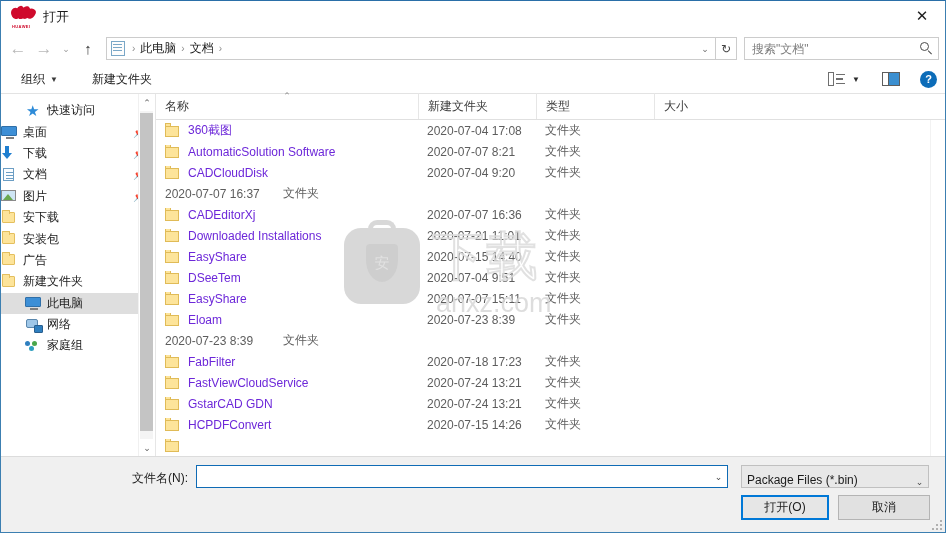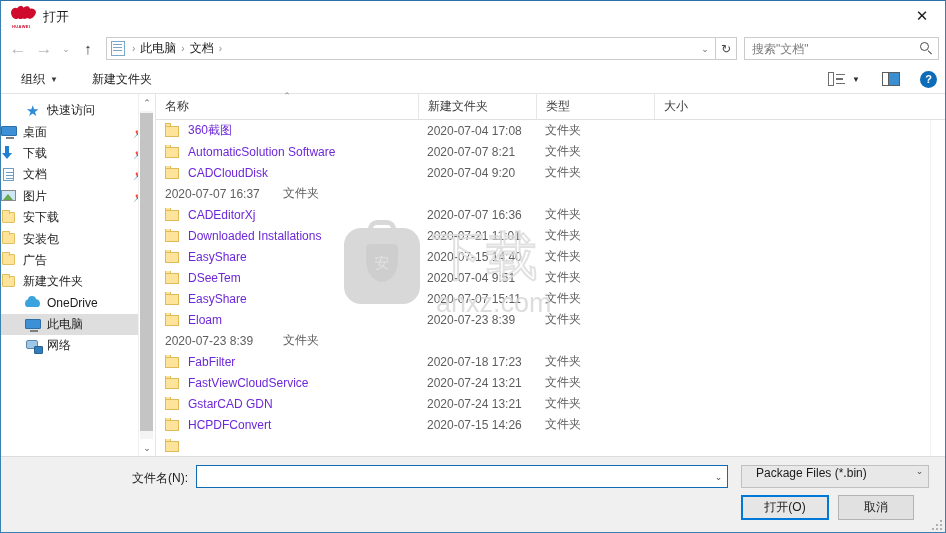--- a/index.html
+++ b/index.html
@@ -612,22 +612,22 @@
     color: #4a4a4a;
     cursor: pointer;
   }
   .filter-combo {
     position: absolute;
     left: 740px; top: 464px;
     width: 188px; height: 23px;
     border: 1px solid #c0c0c0;
     background: #e8e8e8;
     display: flex;
-    align-items: flex-start;
-    padding-left: 14px;
+    align-items: flex-end;
+    padding-left: 5px;
     font-size: 12px;
     color: #1b1b1b;
     cursor: pointer;
   }
   .filter-combo .fc-text { flex: 1 1 auto; white-space: nowrap; overflow: hidden; }
   .btn {
     position: absolute;
     height: 25px;
     background: #e1e1e1;
     border: 1px solid #b4b4b4;
@@ -638,21 +638,21 @@
     cursor: pointer;
   }
   .btn-open {
     left: 740px; top: 494px;
     width: 88px;
     border: 2px solid #0078d7;
     background: #e6e6e6;
   }
   .btn-cancel {
     left: 837px; top: 494px;
-    width: 76px;
+    width: 92px;
   }
   .resize-grip {
     position: absolute;
     right: 3px; bottom: 2px;
     width: 12px; height: 12px;
   }
   .resize-grip i {
     position: absolute;
     width: 2px; height: 2px;
     background: #b0b0b0;
@@ -785,37 +785,41 @@
               <span class="ic-folder"></span>
             </span>
             <span class="nav-label">广告</span>
           </div>
           <div class="nav-row indent1">
             <span class="nav-ico">
               <span class="ic-folder"></span>
             </span>
             <span class="nav-label">新建文件夹</span>
           </div>
-          <div class="nav-row indent0">
-            <span class="nav-ico">
-              <span class="ic-cloud"></span>
-            </span>
-            <span class="nav-label">OneDrive</span>
-          </div>
           <div class="nav-row indent0 selected">
             <span class="nav-ico">
               <span class="ic-monitor"></span>
             </span>
             <span class="nav-label">此电脑</span>
           </div>
           <div class="nav-row indent0">
             <span class="nav-ico">
               <span class="ic-net"></span>
             </span>
             <span class="nav-label">网络</span>
+          </div>
+          <div class="nav-row indent0">
+            <span class="nav-ico">
+              <span class="ic-home">
+                <i class="n1"></i>
+                <i class="n2"></i>
+                <i class="n3"></i>
+              </span>
+            </span>
+            <span class="nav-label">家庭组</span>
           </div>
         </div>
       <div class="side-scroll">
         <div class="ss-arrow ss-up">⌃</div>
         <div class="ss-track"></div>
         <div class="ss-thumb"></div>
         <div class="ss-arrow ss-down">⌄</div>
       </div>
     </div>
 

